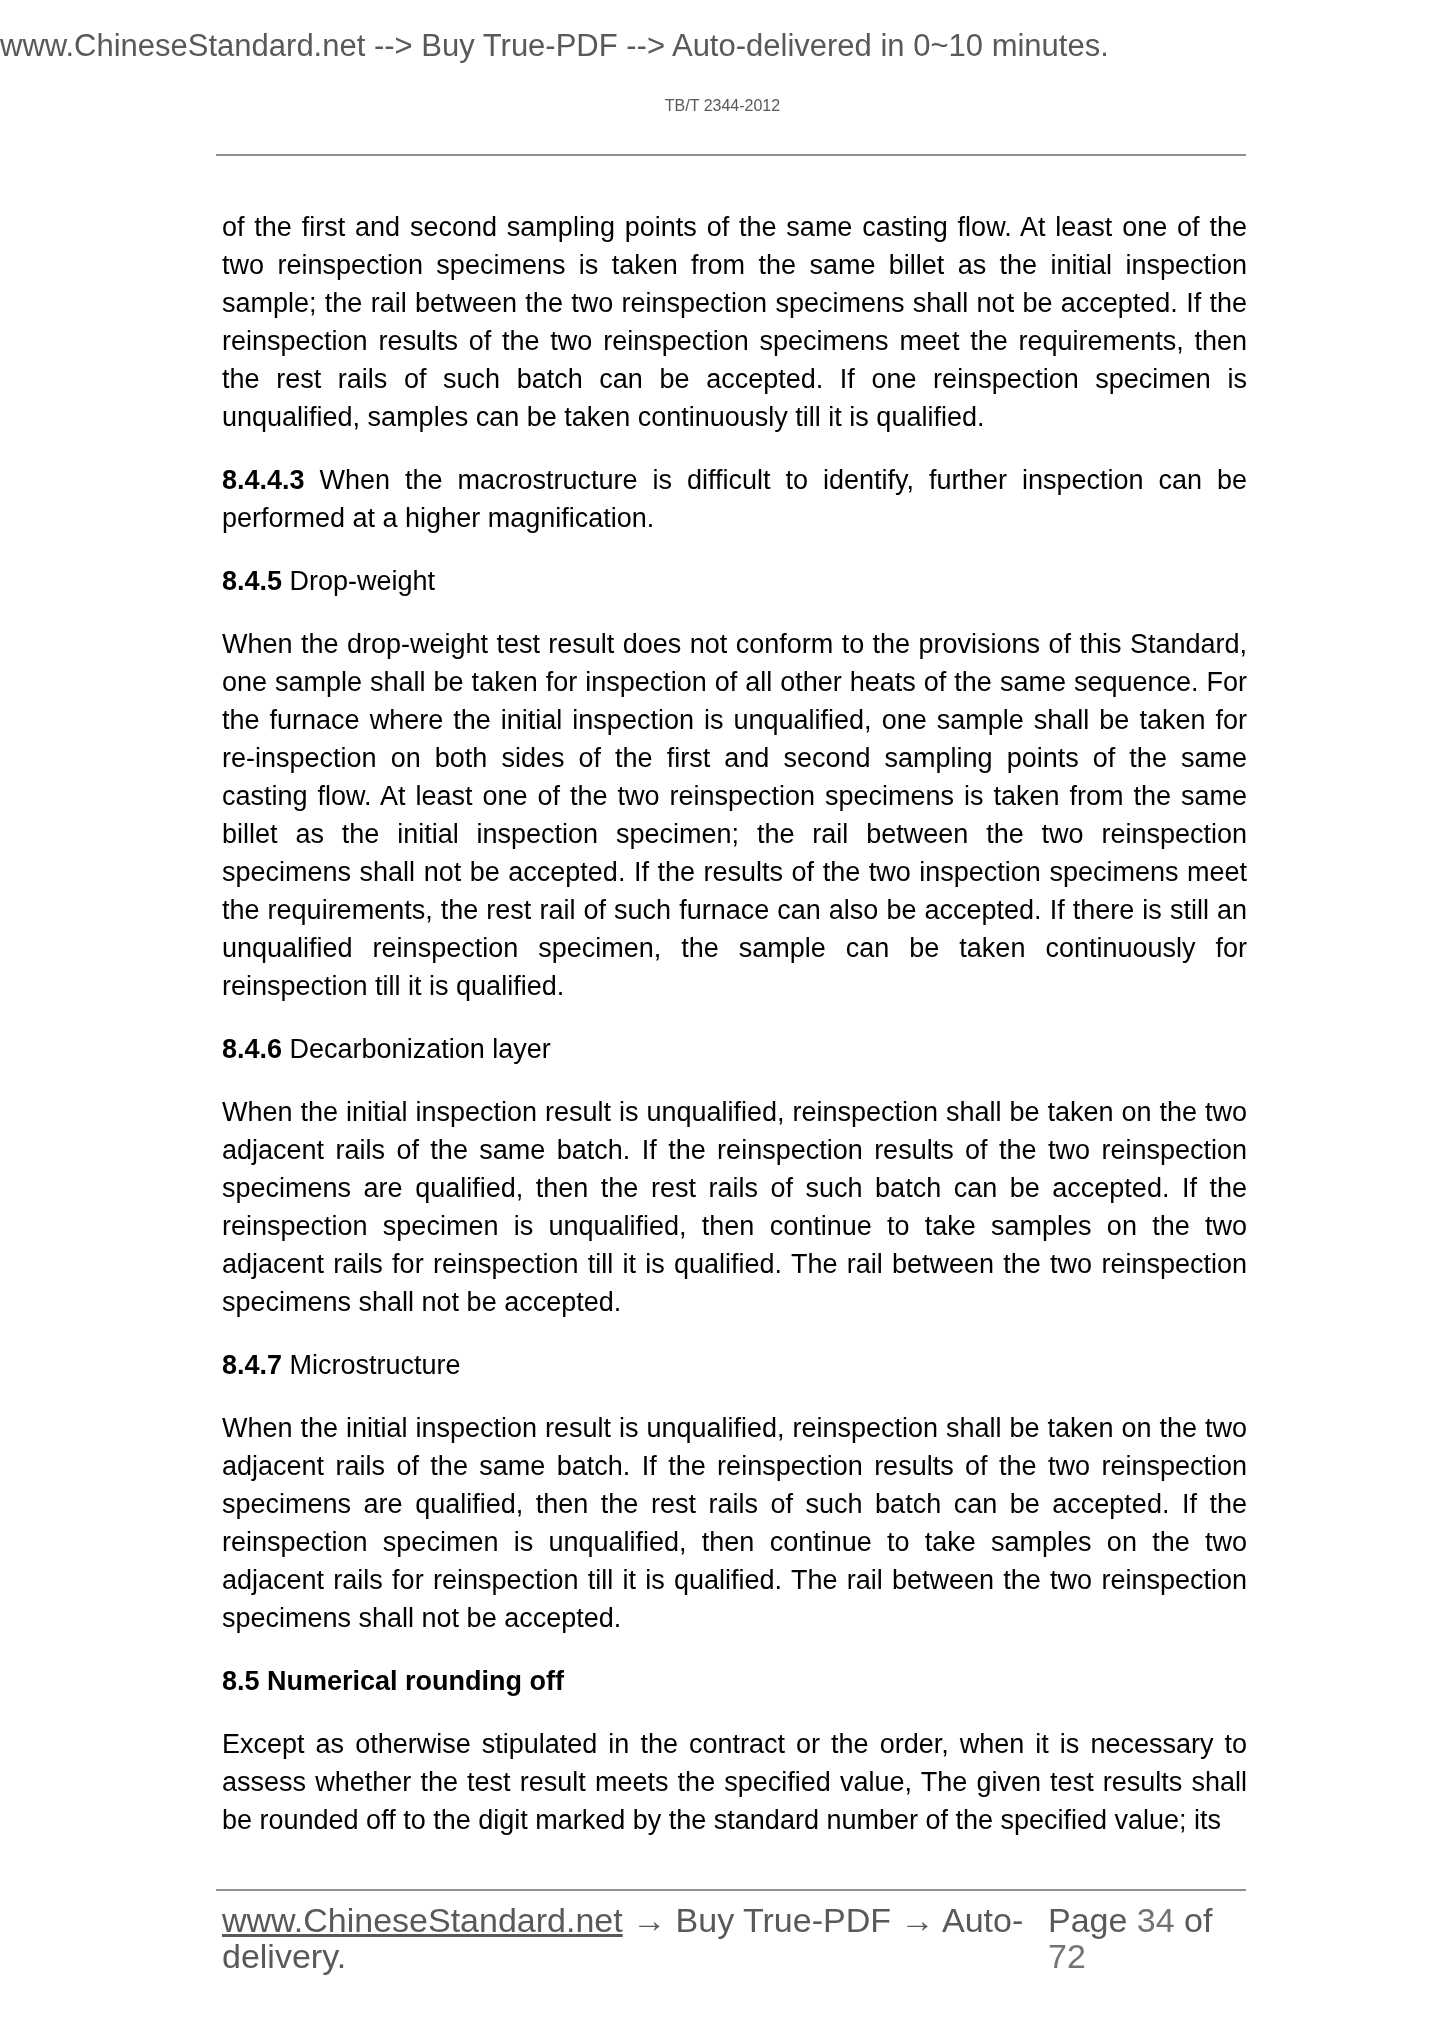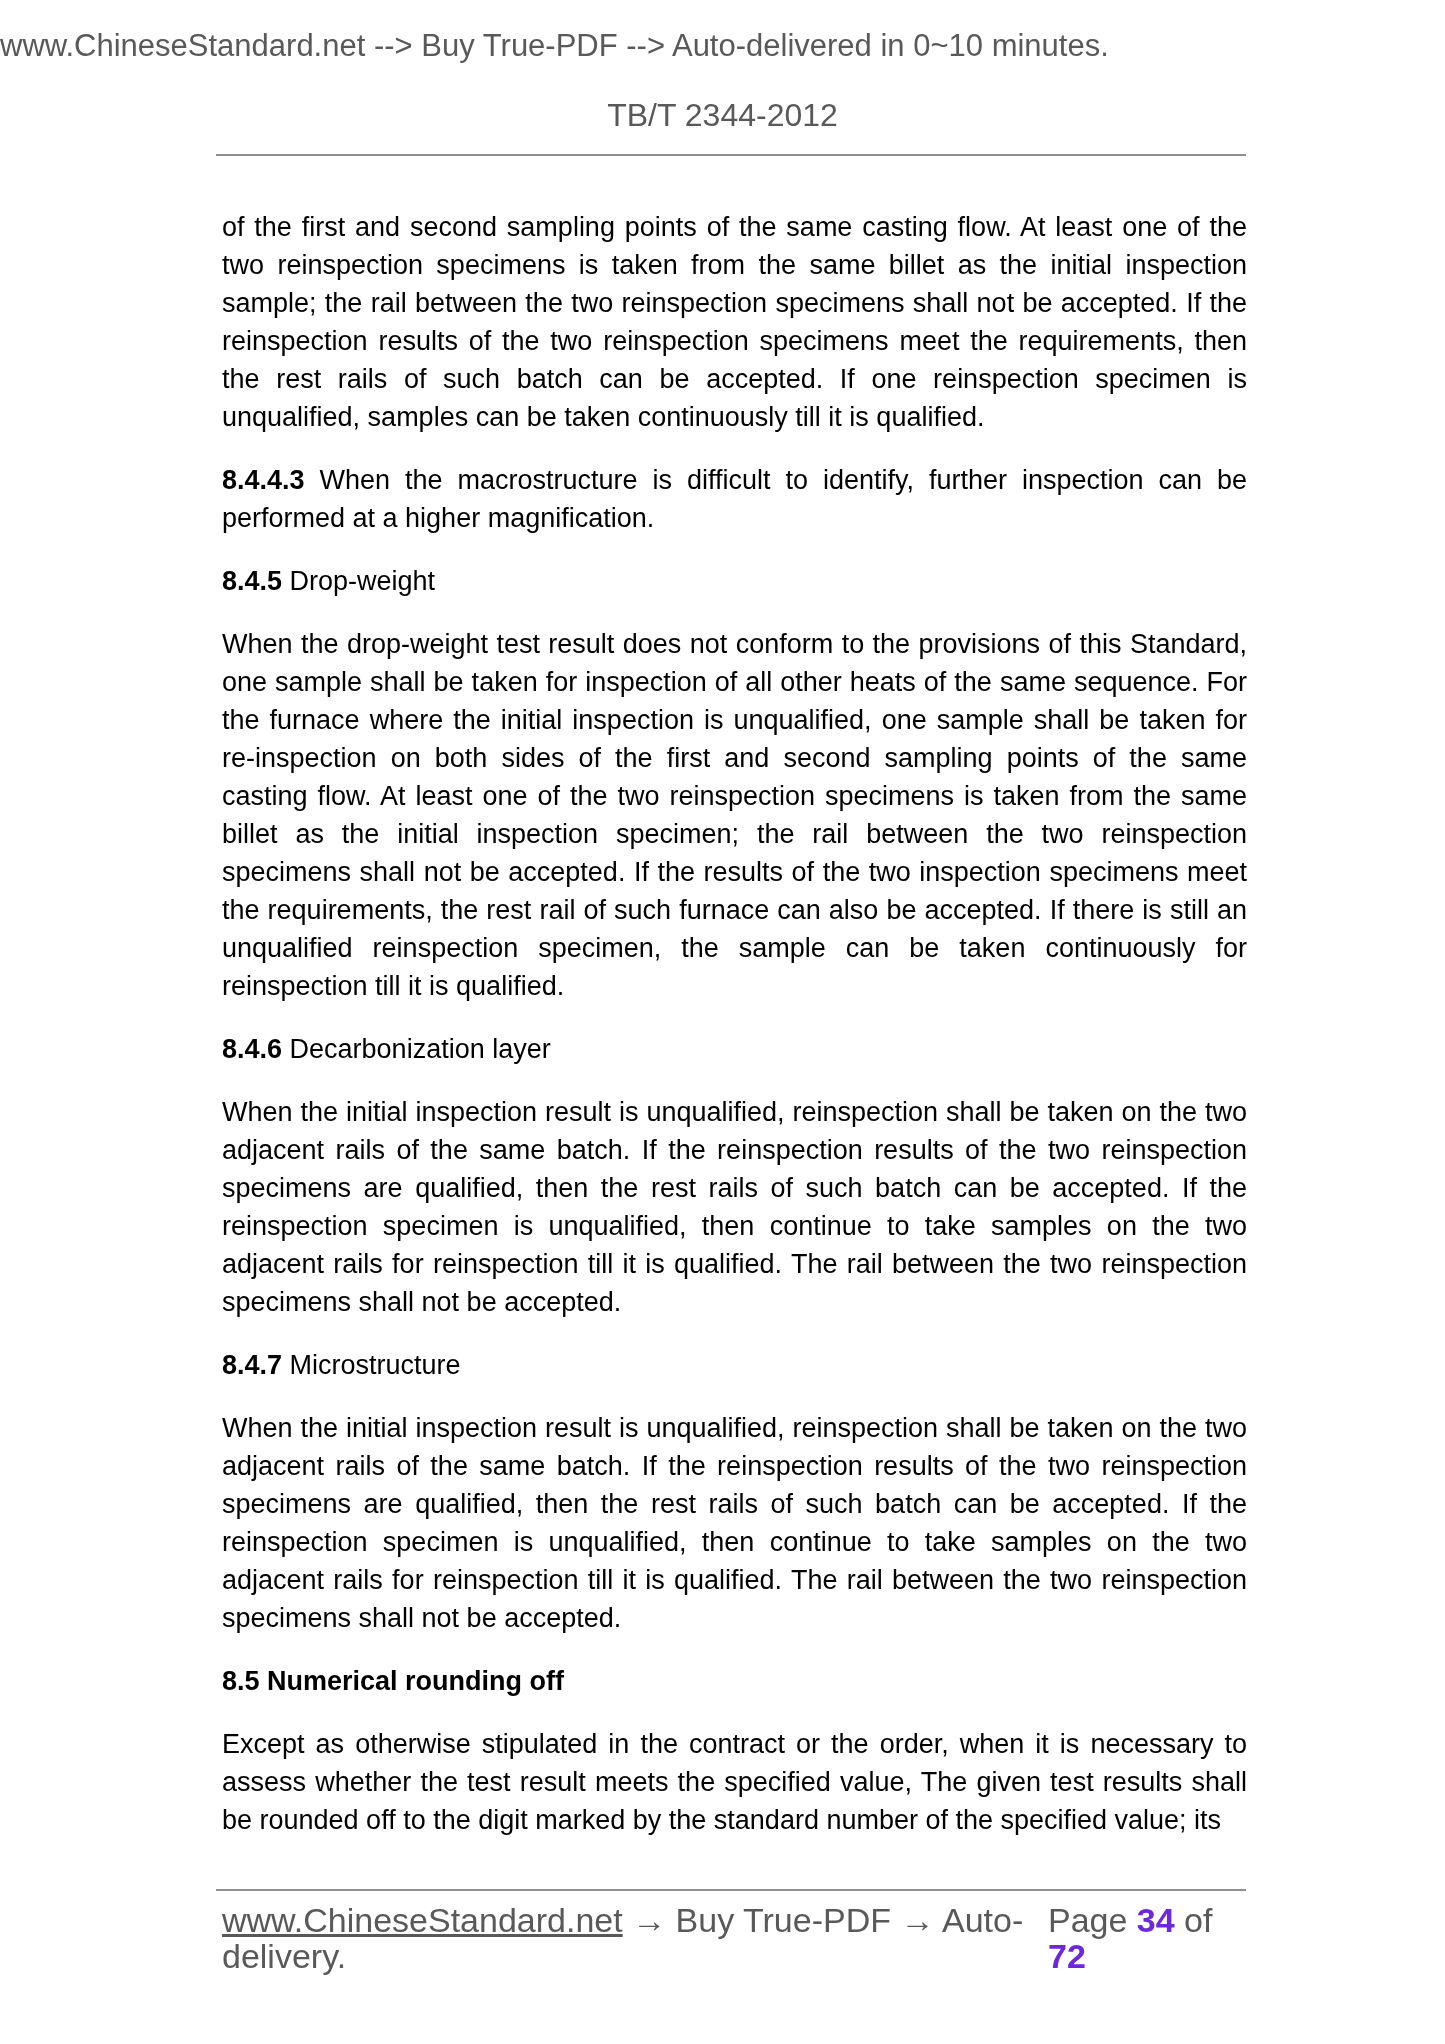--- a/index.html
+++ b/index.html
@@ -24,21 +24,21 @@
     font-size: 31px;
     color: #595959;
     white-space: nowrap;
   }
   .doccode {
     position: absolute;
     top: 97px;
     left: 0;
     width: 100%;
     text-align: center;
-    font-size: 32px;
+    font-size: 16px;
     color: #595959;
   }
   .rule {
     position: absolute;
     left: 216px;
     width: 1030px;
     height: 2px;
     background: #8f8f8f;
   }
   .rule-top { top: 154px; }
@@ -78,21 +78,21 @@
     font-size: 34px;
     line-height: 36px;
     color: #595959;
   }
   .site-link {
     color: #595959;
     text-decoration: underline;
     cursor: pointer;
   }
   .pageinfo { padding-right: 10px; }
-  .pageinfo b { font-weight: bold; color: #6d28d9; }
+  .pageinfo b { font-weight: normal; color: #737373; }
 </style>
 </head>
 <body>
 
 <div class="promo">www.ChineseStandard.net --&gt; Buy True-PDF --&gt; Auto-delivered in 0~10 minutes.</div>
 
 <div class="doccode">TB/T 2344-2012</div>
 
 <div class="rule rule-top"></div>
 

